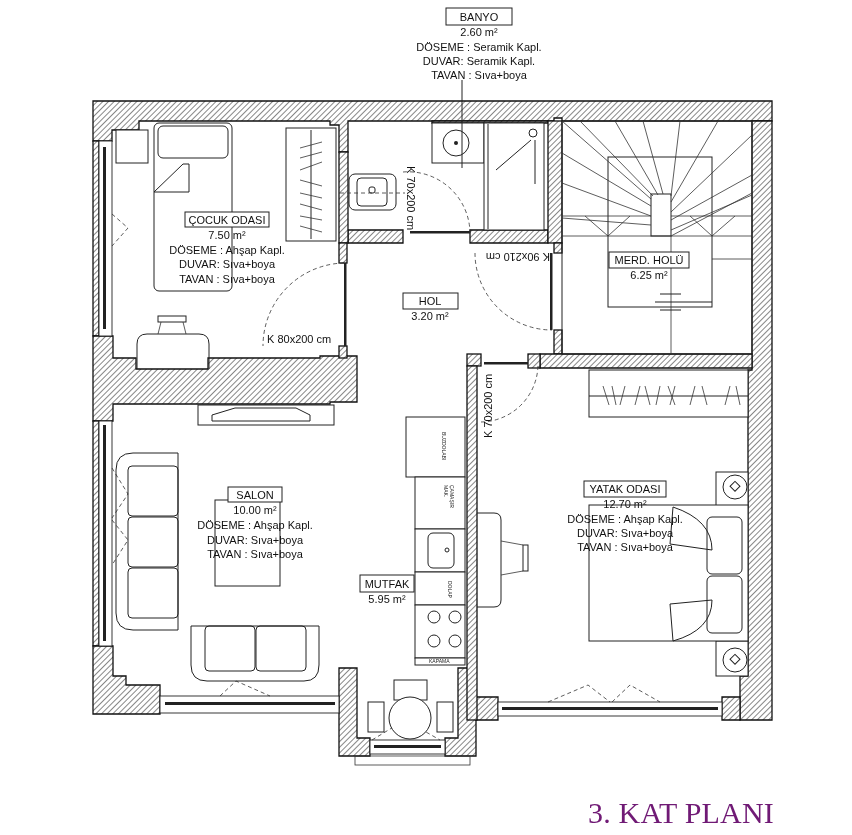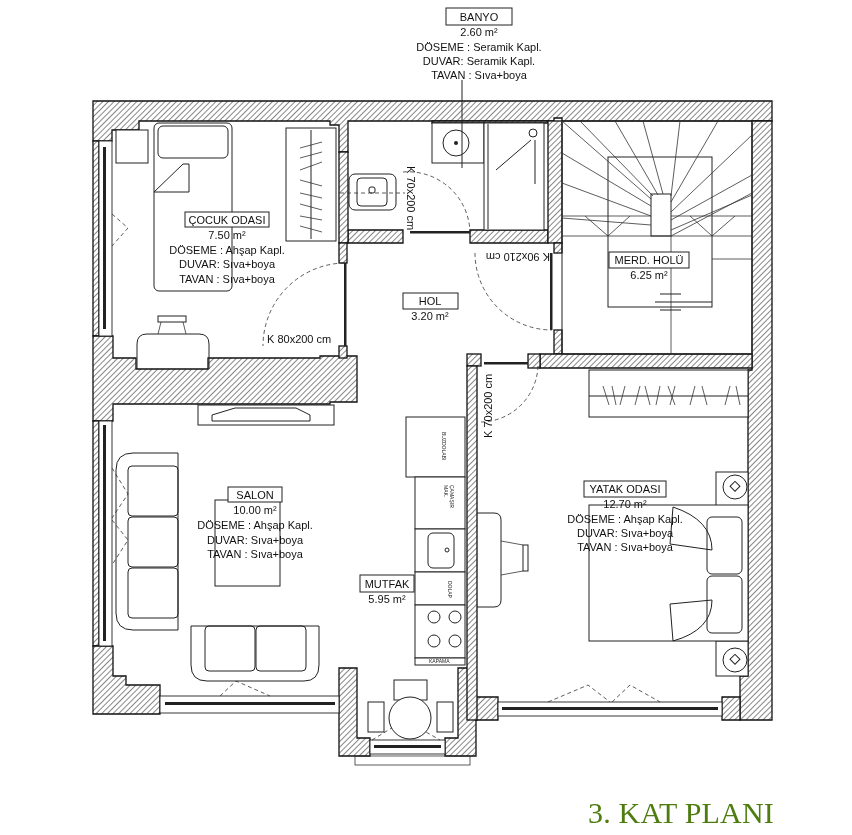--- a/index.html
+++ b/index.html
@@ -1,20 +1,20 @@
 <!DOCTYPE html>
 <html><head>
 <meta charset="utf-8">
 <style>
   html, body { margin:0; padding:0; background:#ffffff; }
   body { width:852px; height:835px; position:relative; overflow:hidden; font-family:"Liberation Sans", sans-serif; }
   #plan { position:absolute; left:0; top:0; }
   .lbl { font-family:"Liberation Sans", sans-serif; font-size:11px; fill:#111; }
   .tiny { font-family:"Liberation Sans", sans-serif; font-size:5px; fill:#222; }
-  .title { position:absolute; left:588px; top:796px; font-family:"Liberation Serif", serif; font-size:30px; color:#4d7c0f; white-space:nowrap; letter-spacing:0.2px; }
+  .title { position:absolute; left:588px; top:796px; font-family:"Liberation Serif", serif; font-size:30px; color:#701a75; white-space:nowrap; letter-spacing:0.2px; }
   .wall { fill:url(#hatch); stroke:#111; stroke-width:1.3; }
   .ln { fill:none; stroke:#222; stroke-width:1; }
   .thin { fill:none; stroke:#333; stroke-width:0.8; }
   .dash { fill:none; stroke:#333; stroke-width:0.8; stroke-dasharray:4 3; }
   .win { fill:#fff; stroke:#222; stroke-width:0.9; }
   .winbar { fill:#222; }
   .box { fill:#fff; stroke:#222; stroke-width:1; }
 </style>
 </head>
 <body>

